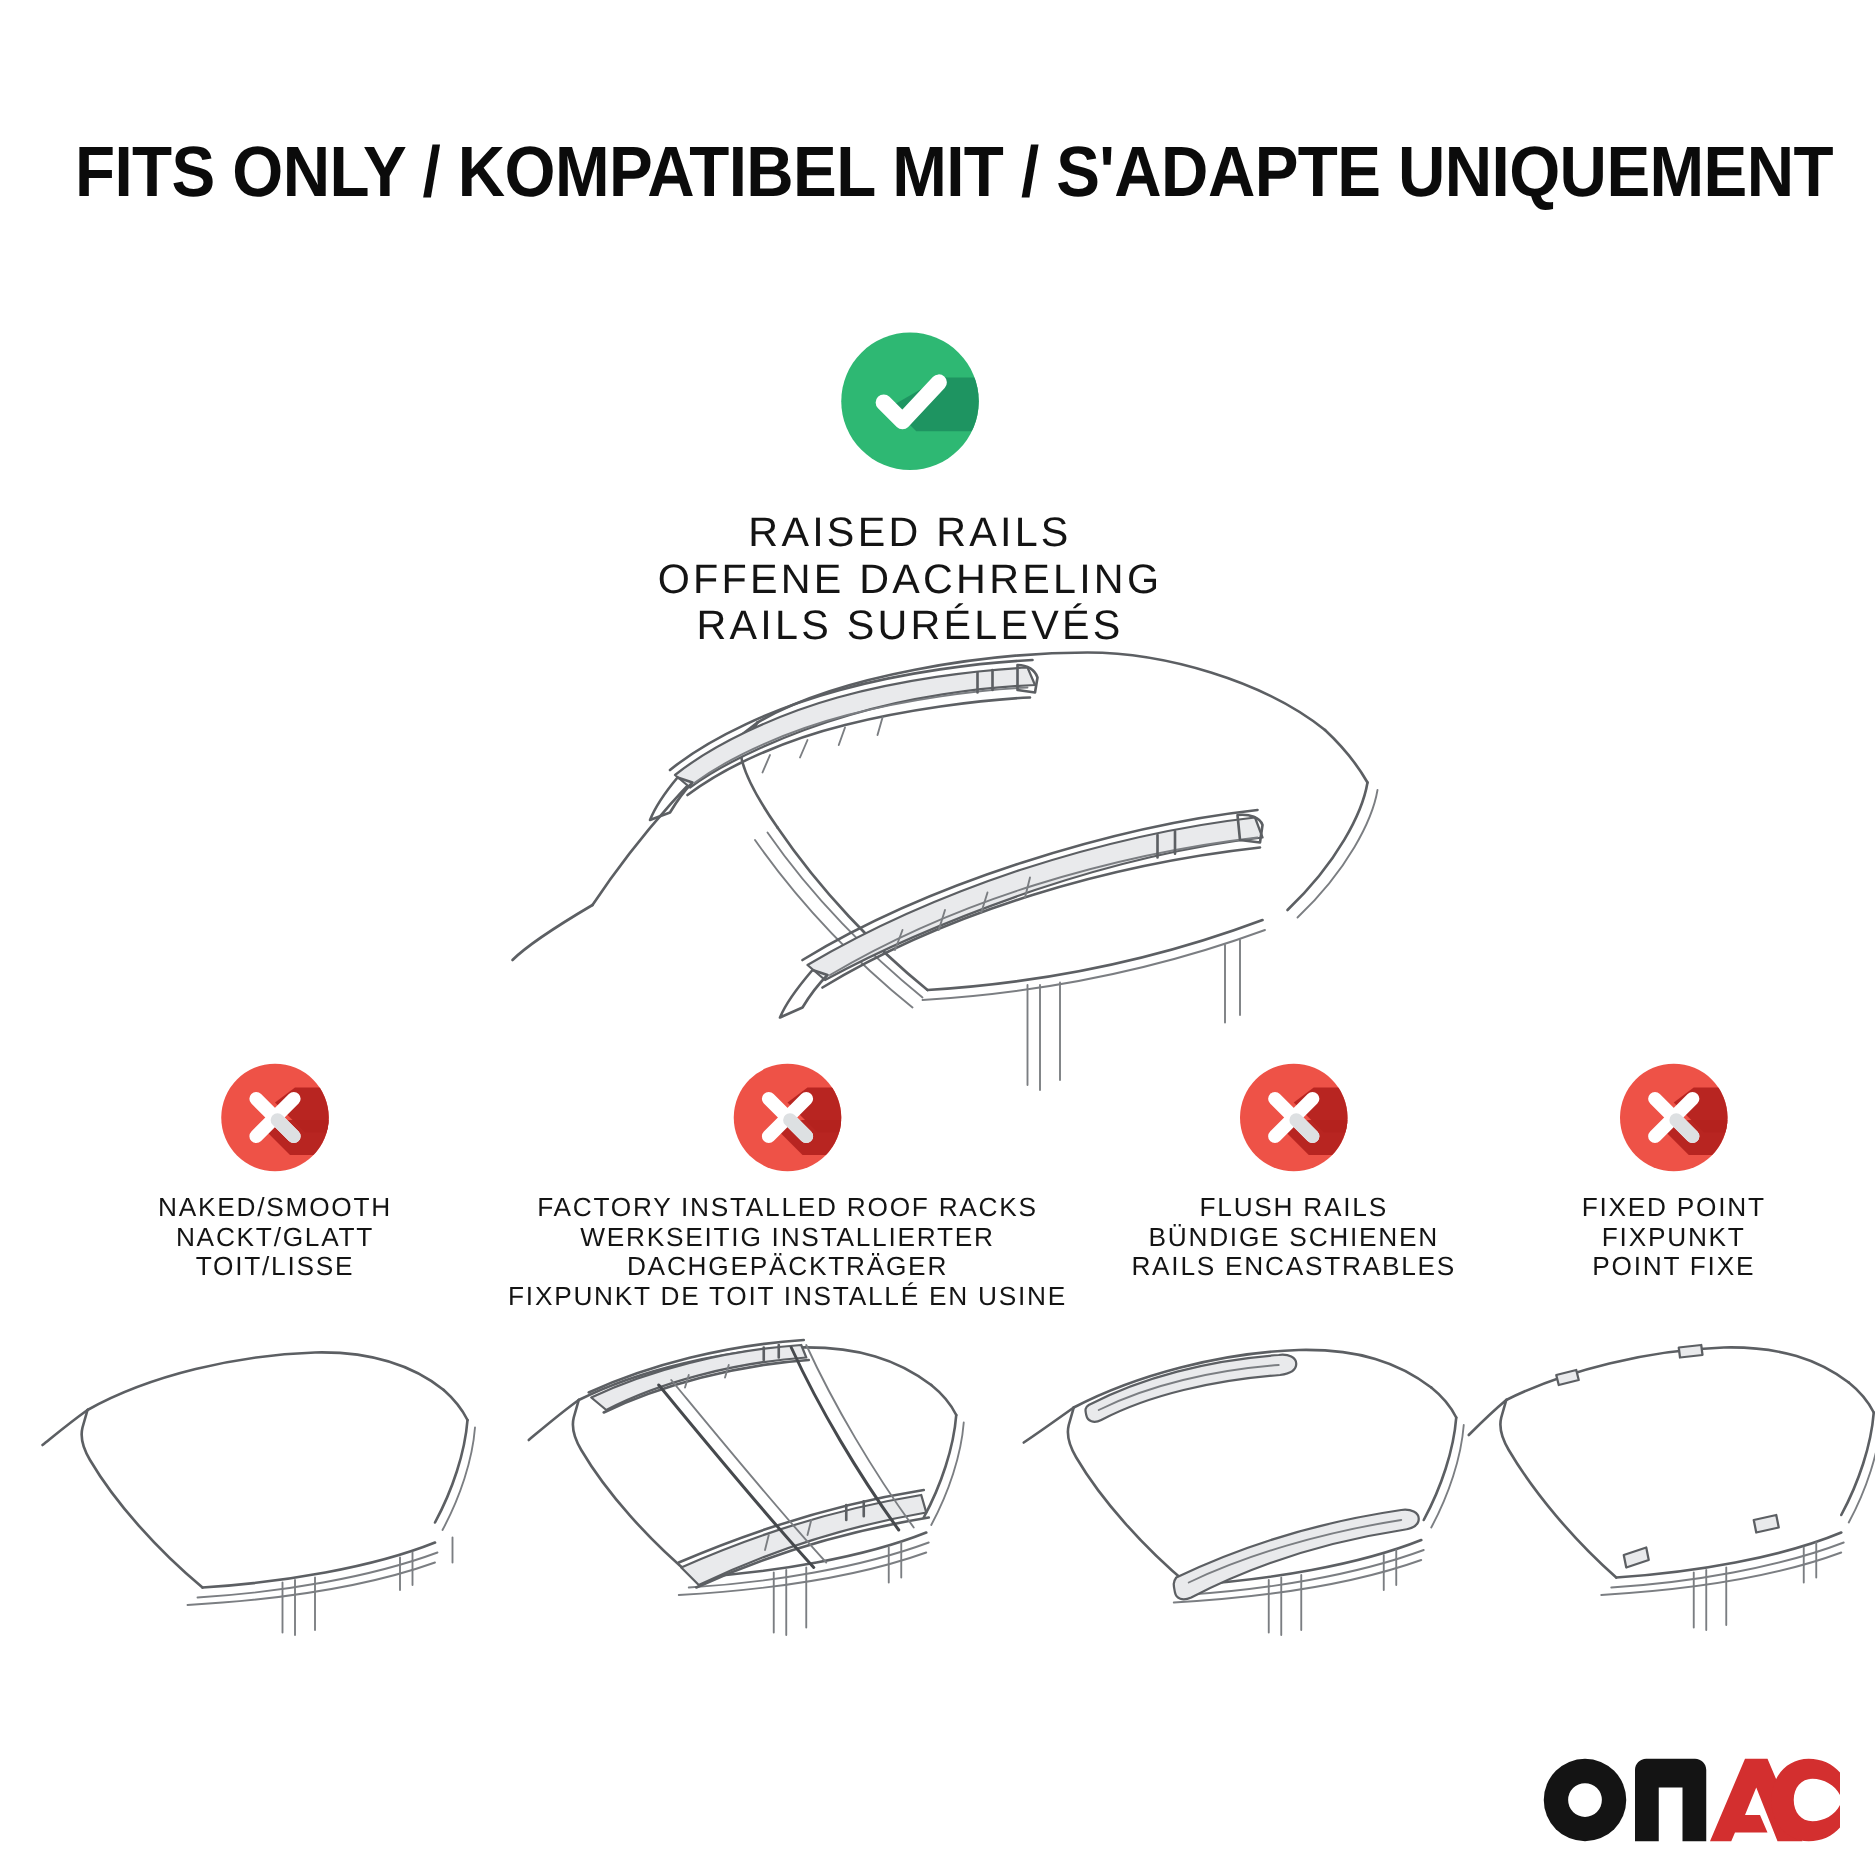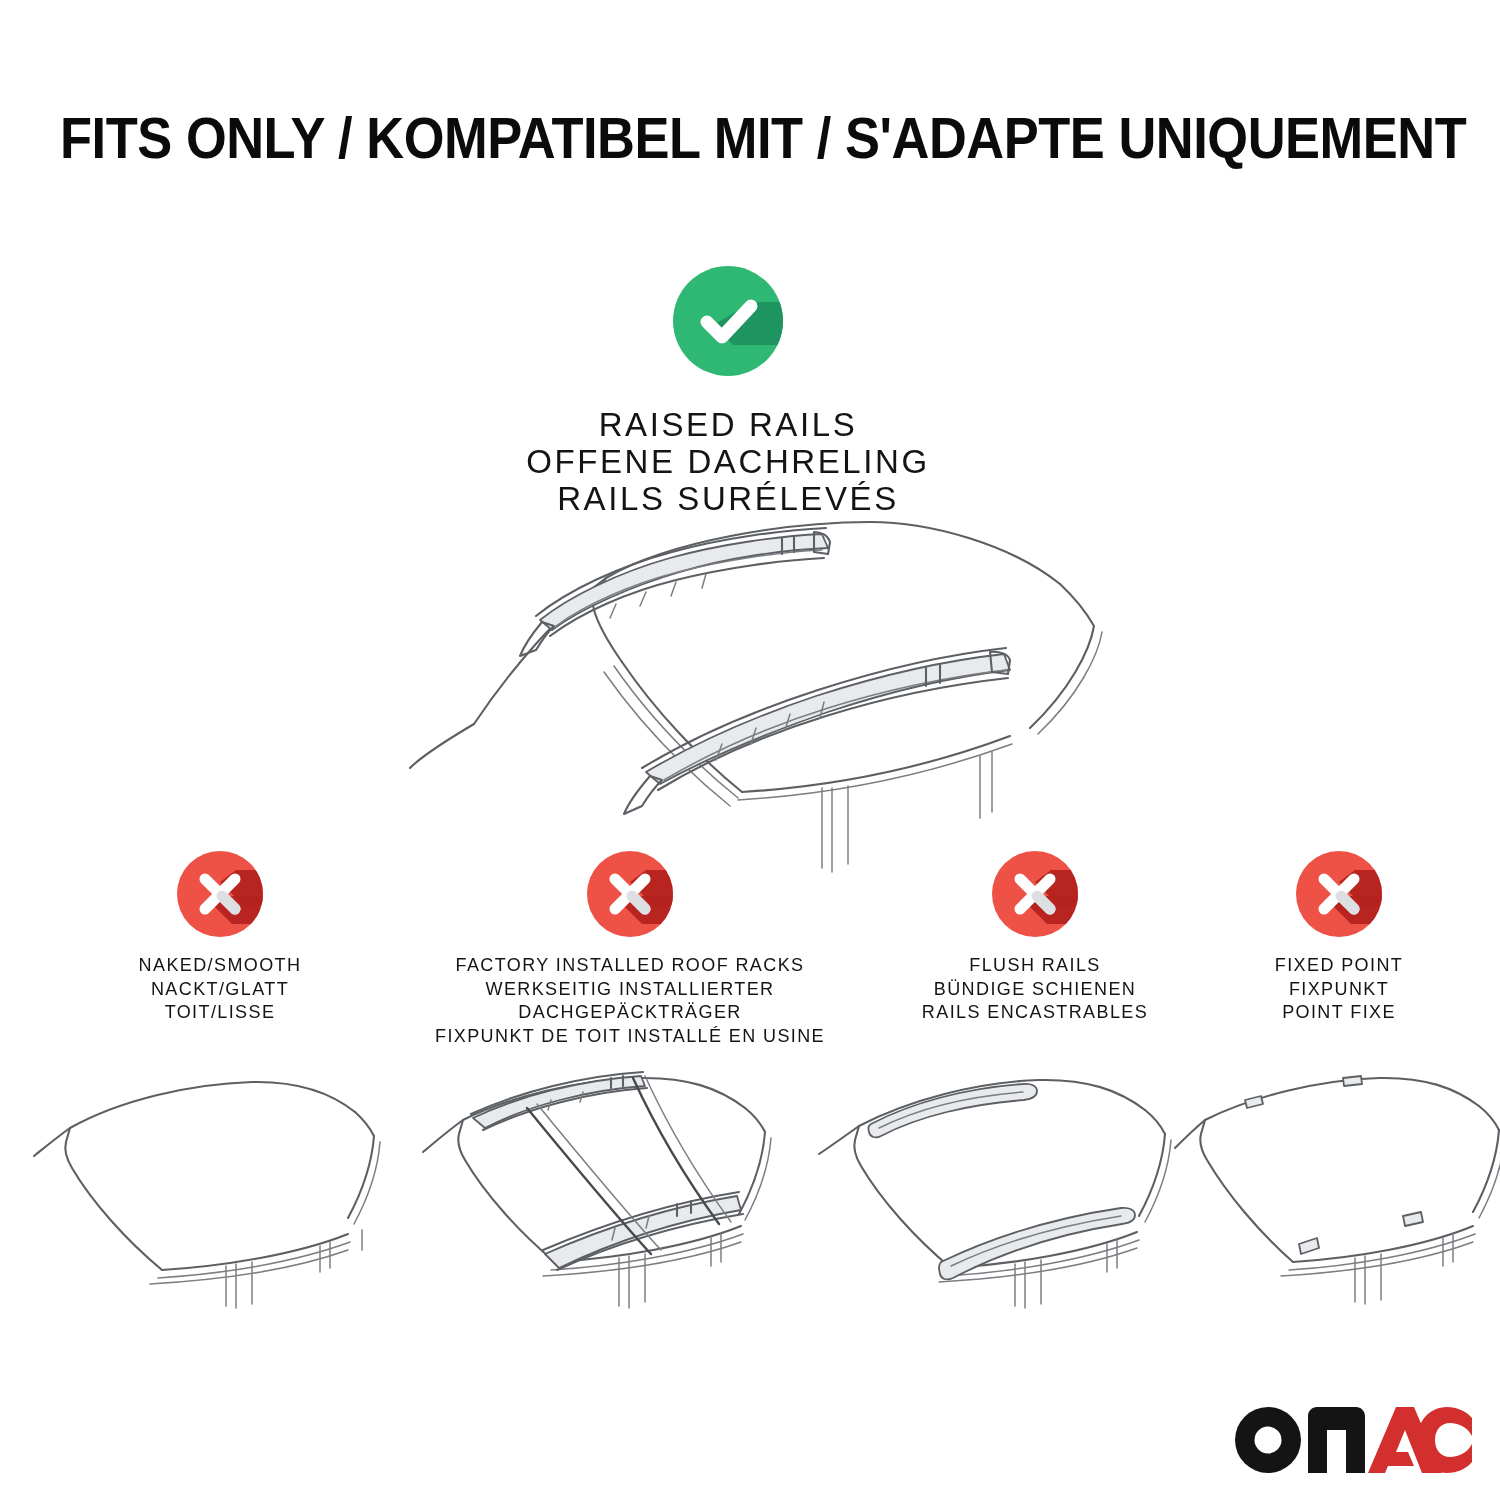--- a/index.html
+++ b/index.html
@@ -50,21 +50,21 @@
   .cols{position:absolute;left:0;top:848px;width:1500px;height:260px;}
   .col{position:absolute;top:0;text-align:center;}
   .col-0{left:40px;width:360px;}
   .col-1{left:400px;width:460px;}
   .col-2{left:862px;width:346px;}
   .col-3{left:1208px;width:262px;}
 
   .x-icon{width:92px;height:92px;display:inline-block;}
   .col-label{
     margin-top:10px;
-    font-size:18px;
+    font-size:21px;
     line-height:23.5px;
     letter-spacing:1.4px;
     font-weight:400;
     color:#141414;
     white-space:pre-line;
   }
 
   
   .roof-row{position:absolute;left:0;top:1058px;width:1500px;height:250px;}
   .roof-cell{position:absolute;top:0;height:250px;}

